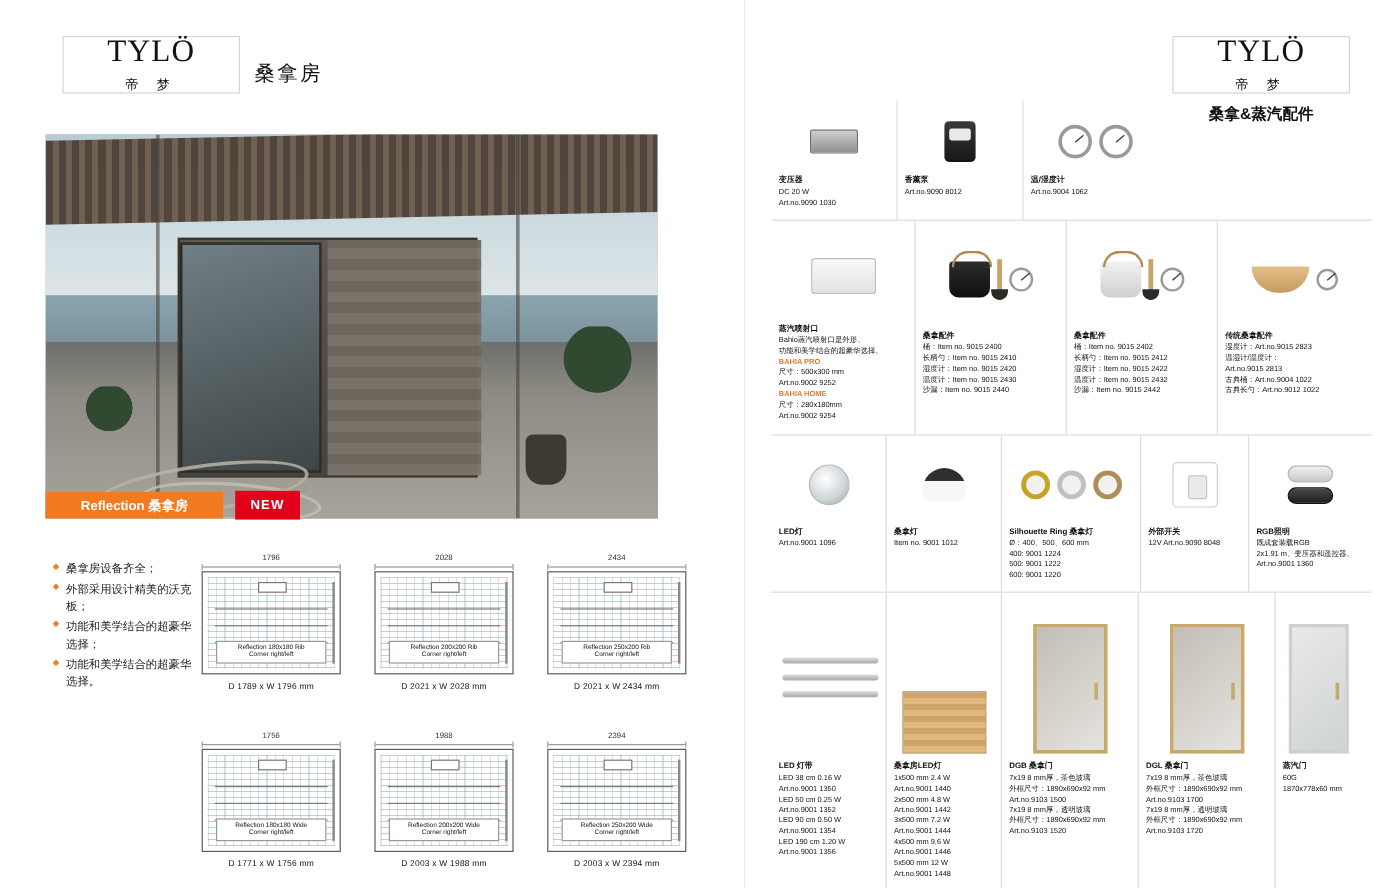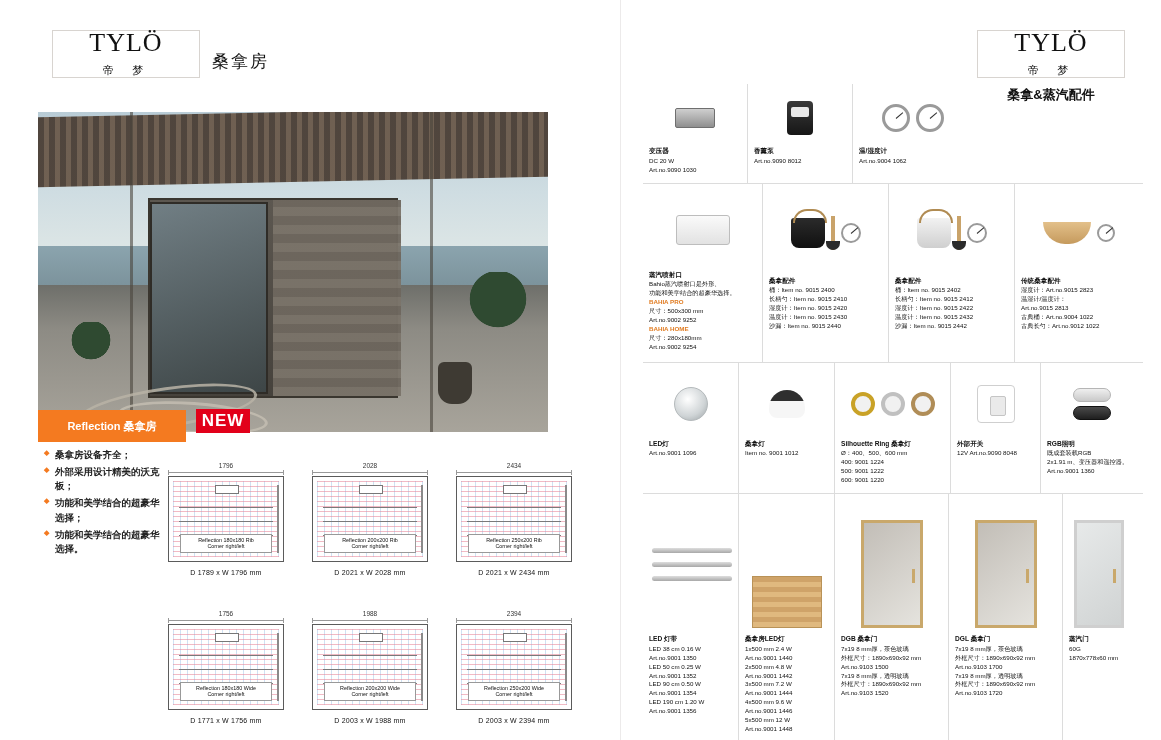--- a/index.html
+++ b/index.html
@@ -24,21 +24,21 @@
     box-shadow:0 0 0 1px #fff;
   }
   .logo-word {
     font-family:"Liberation Serif", serif;
     font-weight:normal;
     letter-spacing:1px;
     color:#111;
     line-height:1;
   }
   .logo-sub {
-    font-family:Liberation Mono, monospace;
+    font-family:Liberation Serif, serif;
     color:#111;
     letter-spacing:6px;
   }
   .logo-underline { background:#111; }
 
   
   #left-logo { position:absolute; left:52px; top:30px; width:148px; height:48px; }
   #left-logo .logo-word { font-size:26px; }
   #left-logo .logo-sub { font-size:11px; margin-top:2px; }
   .left-title {
@@ -106,32 +106,32 @@
   .hero .pot {
     position:absolute; left:400px; top:250px; width:34px; height:42px;
     background:#3e3a33; border-radius:6px 6px 14px 14px;
   }
   .hero .window-mullion {
     position:absolute; top:0; width:3px; height:100%; background:#4a443c; opacity:.6;
   }
 
   
   .caption-bar {
-    position:absolute; left:38px; top:410px; width:148px; height:32px;
+    position:absolute; left:38px; top:410px; width:148px; height:22px;
     background:#f47a20; display:flex; align-items:center; justify-content:center;
   }
   .caption-bar span { color:#fff; font-size:11px; font-weight:bold; }
   .new-badge {
     position:absolute; left:196px; top:409px; width:54px; height:24px;
     background:#e2001a; display:flex; align-items:center; justify-content:center;
   }
-  .new-badge span { color:#fff; font-size:17px; font-weight:bold; letter-spacing:1px; }
-
-  
-  .bullets { position:absolute; left:44px; top:448px; width:120px;font-weight:bold; }
+  .new-badge span { color:#fff; font-size:11px; font-weight:bold; letter-spacing:1px; }
+
+  
+  .bullets { position:absolute; left:44px; top:468px; width:120px; }
   .bullets .b {
     font-size:9.5px; line-height:1.55; color:#222; margin-bottom:2px;
     position:relative; padding-left:11px;
   }
   .bullets .b:before {
     content:"◆"; position:absolute; left:0; top:0; color:#f47a20; font-size:7px;
   }
 
   
   .draw-grid { position:absolute; left:168px; top:462px; width:404px; }

